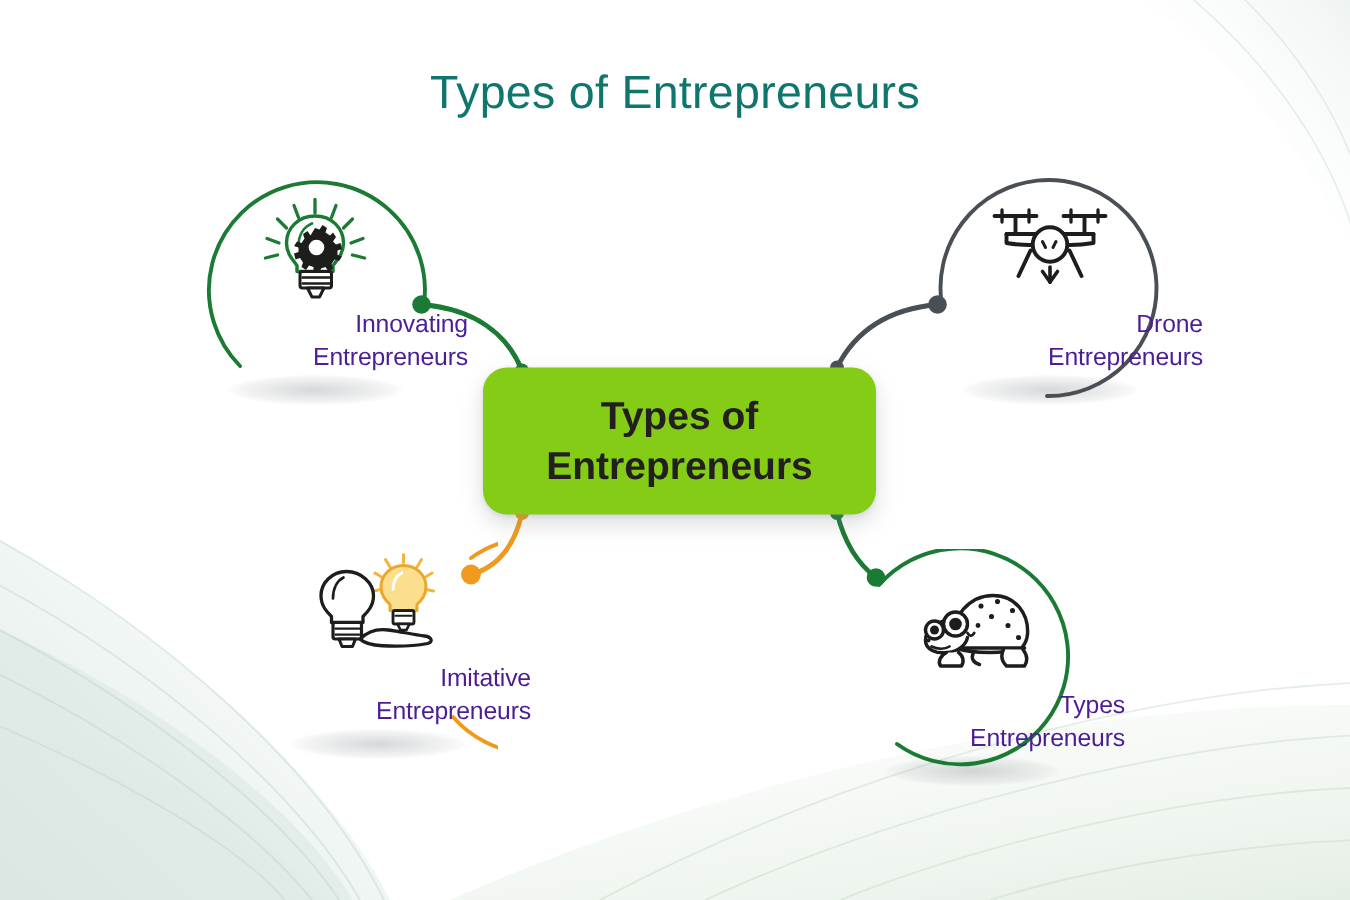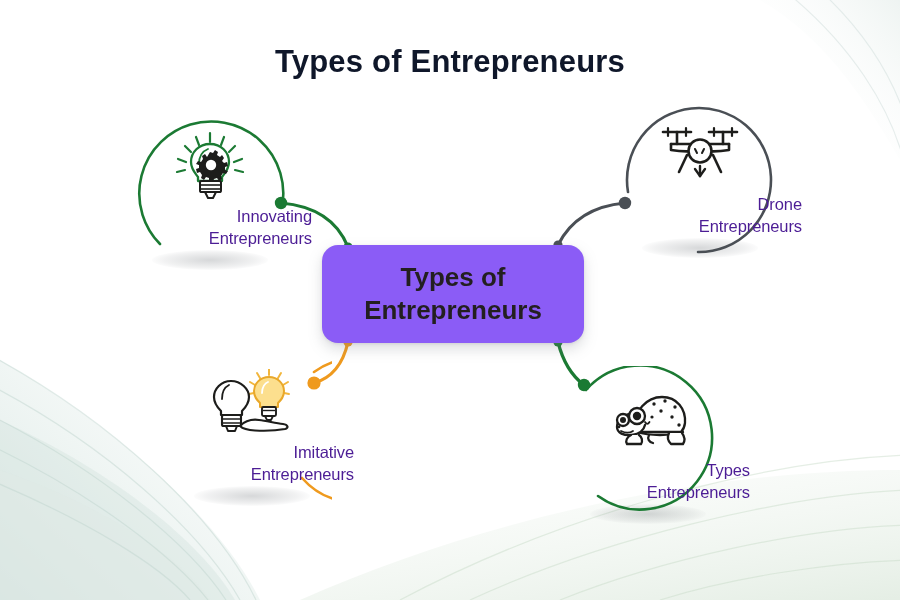--- a/index.html
+++ b/index.html
@@ -24,38 +24,38 @@
     height: 600px;
     pointer-events: none;
   }
   .page-title {
     position: absolute;
     left: 0;
     top: 44px;
     width: 900px;
     text-align: center;
     font-size: 31px;
-    font-weight: bold;
-    color: #0f172a;
+    font-weight: normal;
+    color: #0f766e;
     letter-spacing: 0.2px;
   }
   .connector-layer {
     position: absolute;
     left: 0;
     top: 0;
     width: 900px;
     height: 600px;
   }
   .center-card {
     position: absolute;
     left: 322px;
     top: 245px;
     width: 262px;
     height: 98px;
-    background: #8b5cf6;
+    background: #84cc16;
     border-radius: 16px;
     box-shadow: 0 6px 14px rgba(120,125,130,0.26), 0 1px 3px rgba(120,125,130,0.18);
     display: flex;
     flex-direction: column;
     align-items: center;
     justify-content: center;
     z-index: 5;
   }
   .center-card .line {
     font-size: 26px;
@@ -104,21 +104,21 @@
     position: absolute;
     left: 22px;
     top: 138px;
     width: 116px;
     height: 20px;
     border-radius: 50%;
     background: radial-gradient(ellipse at center, rgba(120,125,130,0.30) 0%, rgba(120,125,130,0.10) 55%, rgba(255,255,255,0) 75%);
     z-index: -1;
   }
   #node-innovating { left: 130px; top: 112px; }
-  #node-drone      { left: 620px; top: 100px; }
+  #node-drone      { left: 620px; top: 112px; }
   #node-imitative  { left: 172px; top: 348px; }
   #node-fabian     { left: 568px; top: 366px; }
 </style>
 </head>
 <body>
 
 <div id="infographic">
 
   <svg class="bg-layer" viewBox="0 0 900 600" xmlns="http://www.w3.org/2000/svg">
     <defs>

